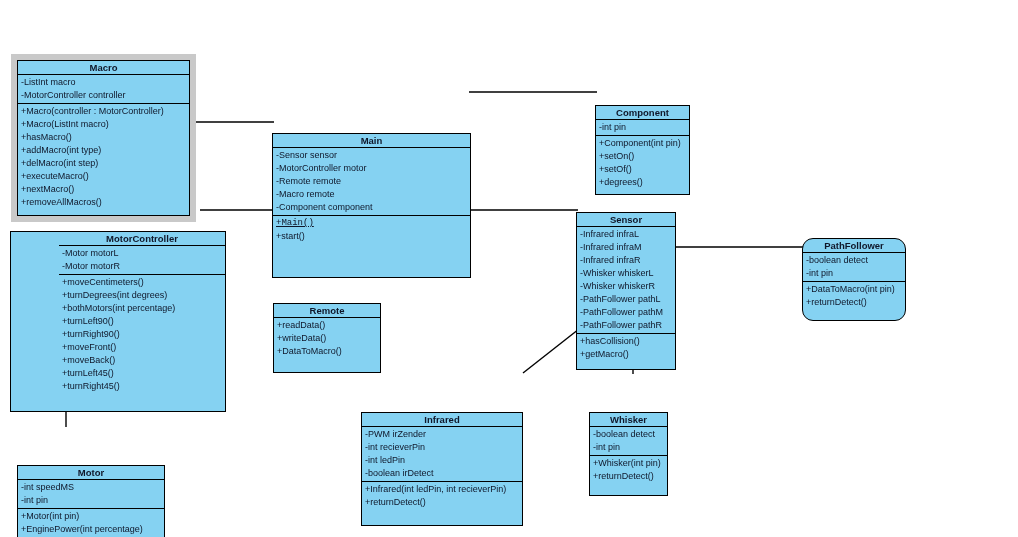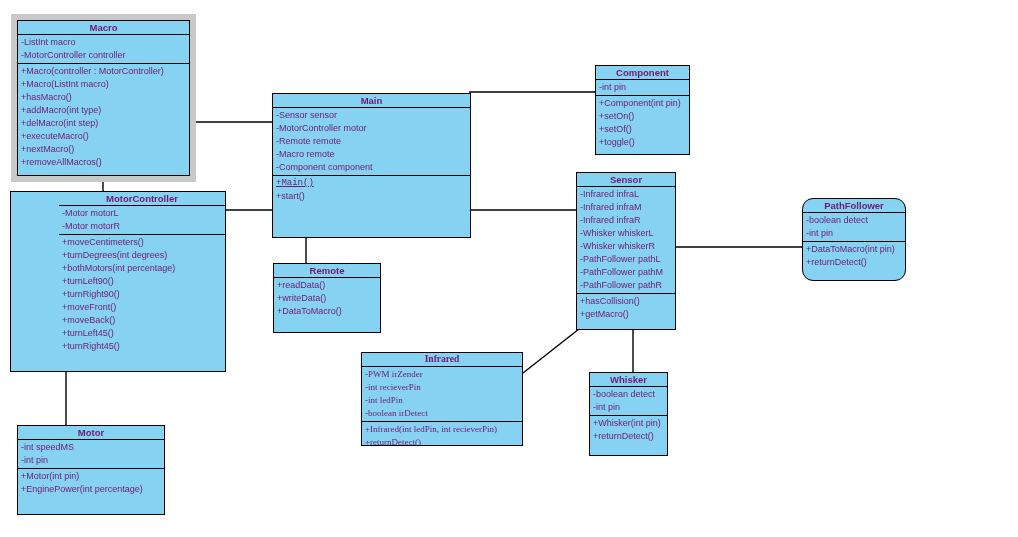--- a/index.html
+++ b/index.html
@@ -4,21 +4,21 @@
 <style>
   html,body { margin:0; padding:0; background:#ffffff; }
   #canvas {
     position:relative; width:1018px; height:537px;
     background:#ffffff; overflow:hidden;
     font-family:"Liberation Sans", sans-serif;
   }
   #relations { position:absolute; left:0; top:0; z-index:0; }
   .uml-class {
     position:absolute; z-index:1; box-sizing:border-box;
-    background:#85d2f2; border:1.4px solid #000; color:#701a75;
+    background:#85d2f2; border:1.4px solid #000; color:#0f172a;margin-top:40px;
   }
   .uml-class.selected { outline:6px solid #c9c9c9; }
   .cls-title {
     height:13px; line-height:13px; text-align:center;
     font-size:9.5px; font-weight:bold; border-bottom:1.4px solid #000;
     white-space:nowrap; overflow:hidden;
   }
   ul.compartment {
     margin:0; padding:1px 0 1px 0; list-style:none;
   }
@@ -122,21 +122,21 @@
 
   <div class="uml-class" style="left:595px; top:65px; width:95px; height:90px;">
     <div class="cls-title">Component</div>
     <ul class="compartment attrs">
         <li>-int pin</li>
       </ul>
     <ul class="compartment methods">
         <li>+Component(int pin)</li>
         <li>+setOn()</li>
         <li>+setOf()</li>
-        <li>+toggle()</li>
+        <li>+degrees()</li>
       </ul>
   </div>
 
   <div class="uml-class" style="left:576px; top:172px; width:100px; height:158px;">
     <div class="cls-title">Sensor</div>
     <ul class="compartment attrs">
         <li>-Infrared infraL</li>
         <li>-Infrared infraM</li>
         <li>-Infrared infraR</li>
         <li>-Whisker whiskerL</li>
@@ -156,21 +156,21 @@
     <ul class="compartment attrs">
         <li>-boolean detect</li>
         <li>-int pin</li>
       </ul>
     <ul class="compartment methods">
         <li>+DataToMacro(int pin)</li>
         <li>+returnDetect()</li>
       </ul>
   </div>
 
-  <div class="uml-class" style="left:361px; top:352px; width:162px; height:94px;font-family:Liberation Serif, serif;">
+  <div class="uml-class" style="left:361px; top:372px; width:162px; height:114px;">
     <div class="cls-title">Infrared</div>
     <ul class="compartment attrs">
         <li>-PWM irZender</li>
         <li>-int recieverPin</li>
         <li>-int ledPin</li>
         <li>-boolean irDetect</li>
       </ul>
     <ul class="compartment methods">
         <li>+Infrared(int ledPin, int recieverPin)</li>
         <li>+returnDetect()</li>

